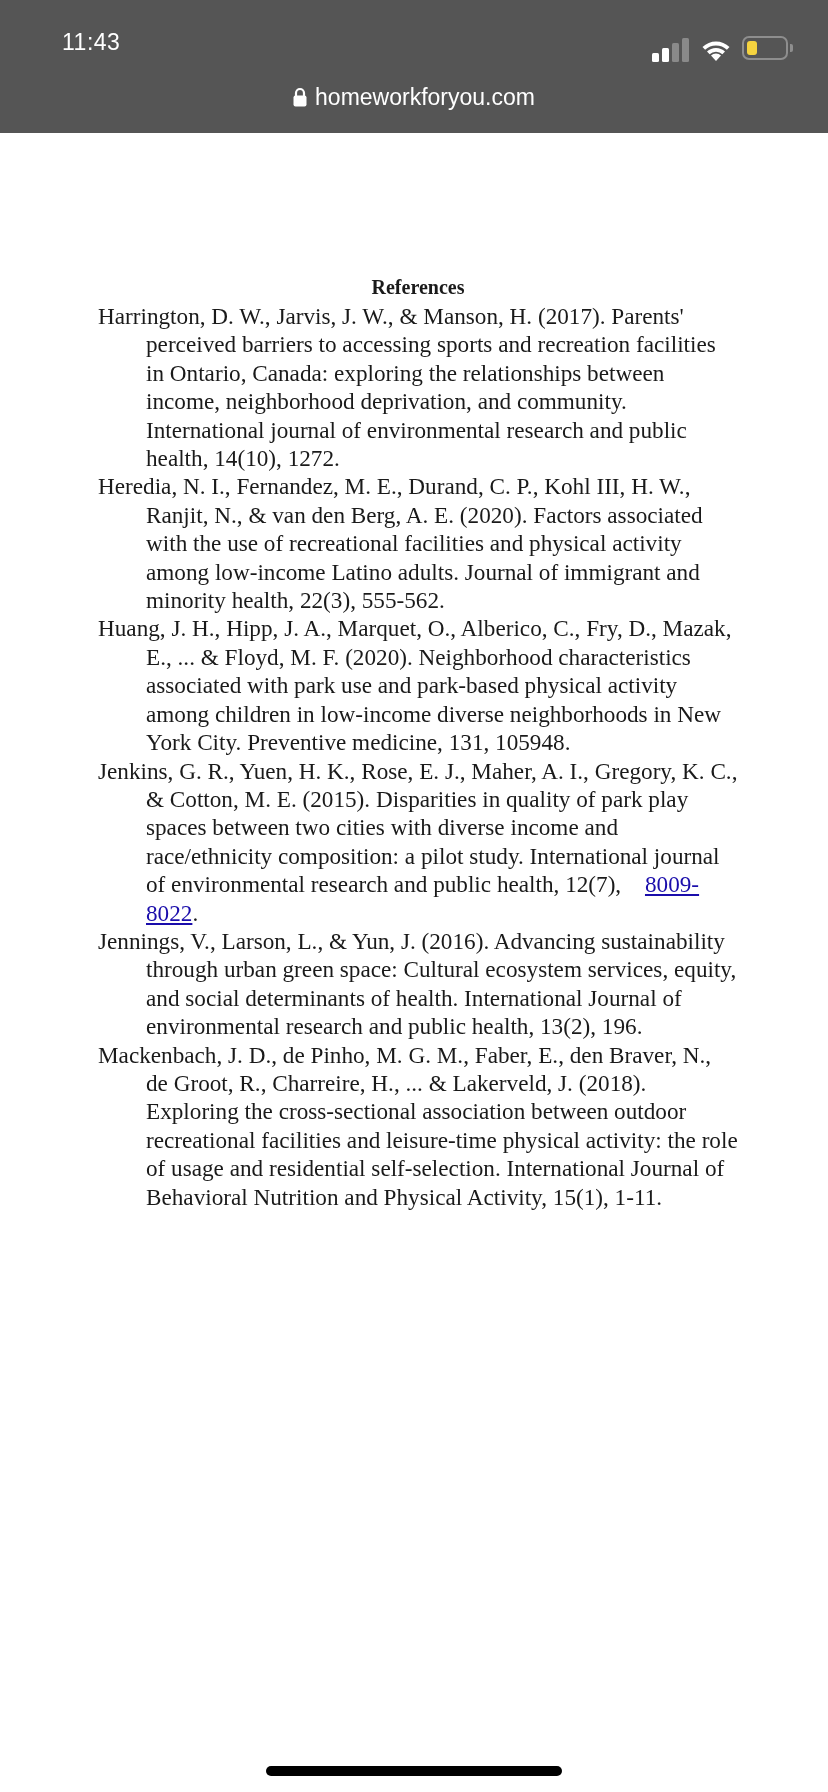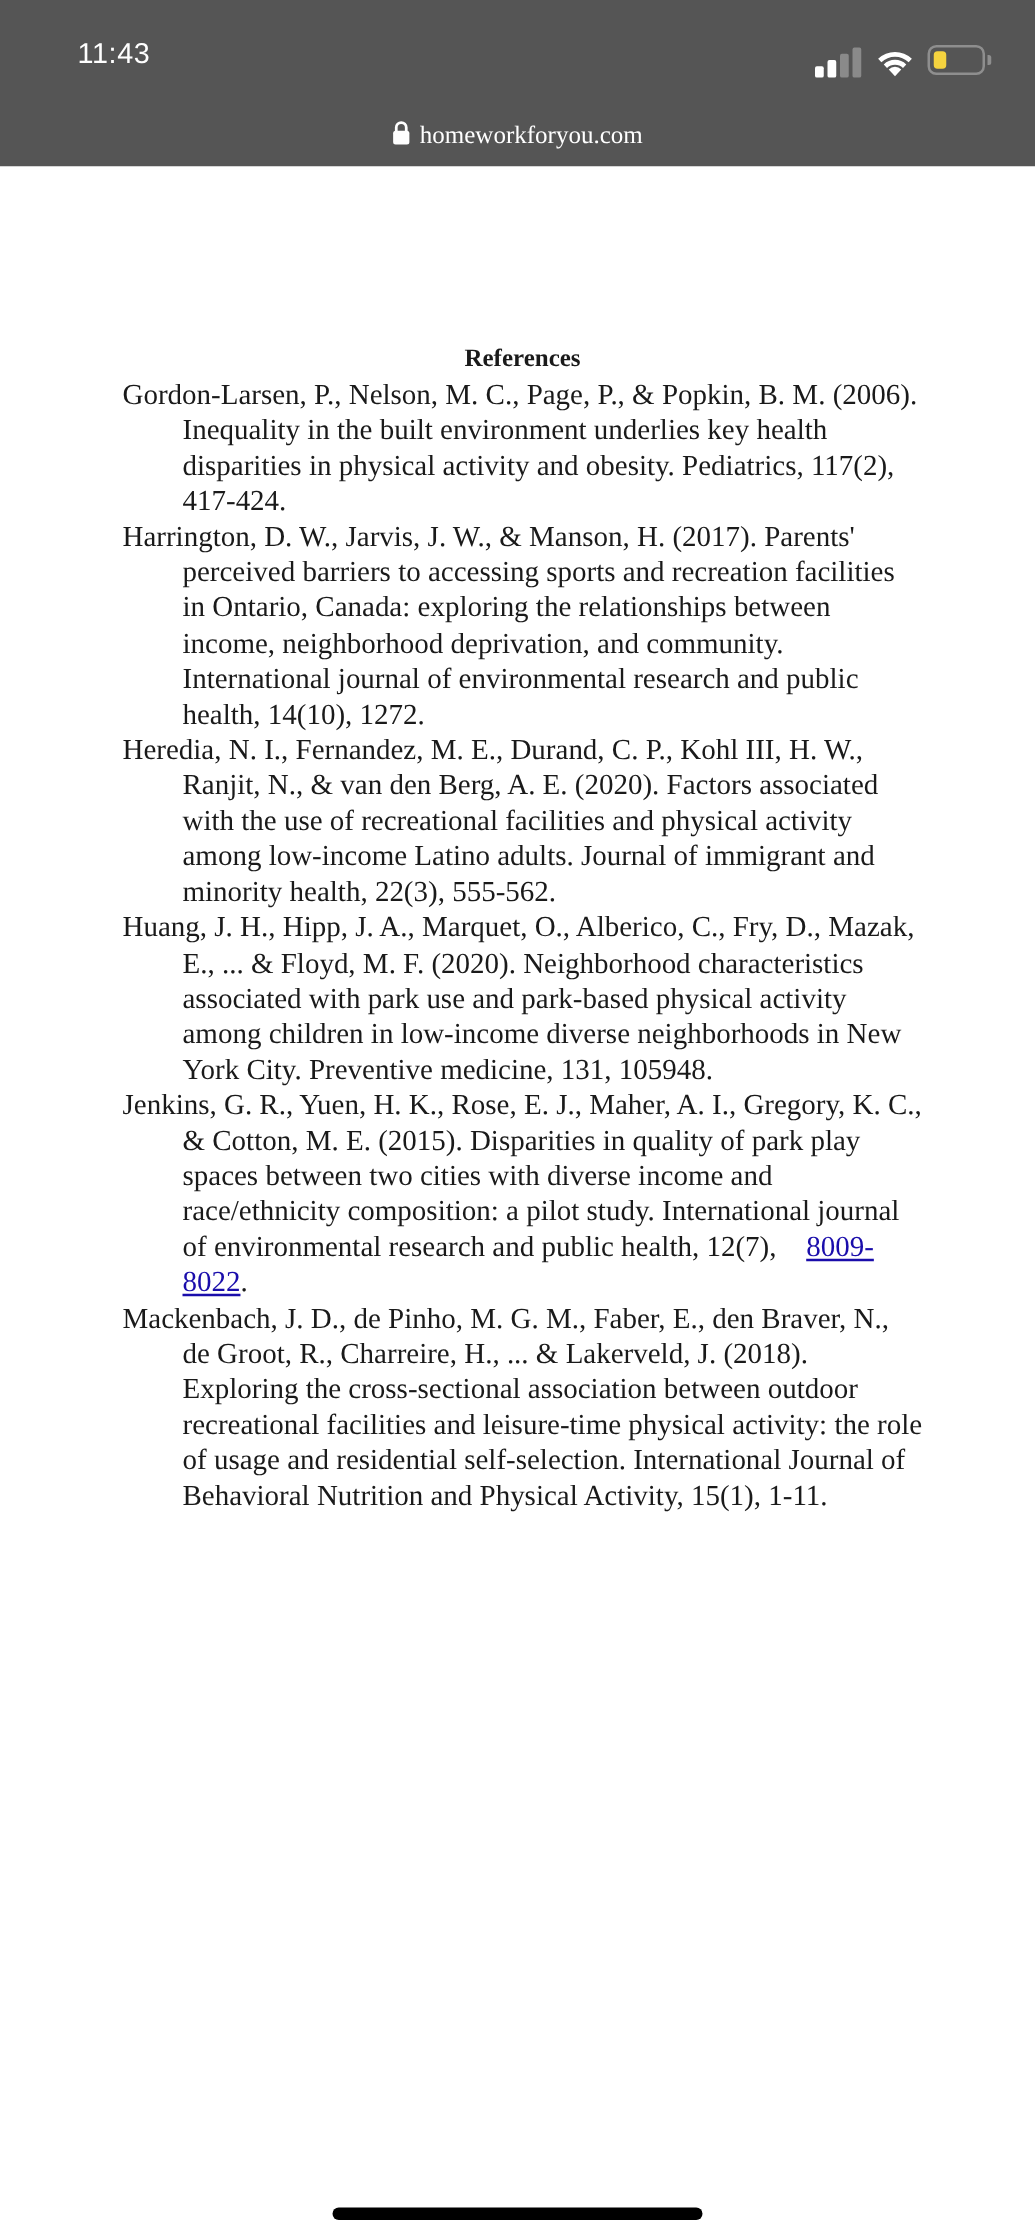--- a/index.html
+++ b/index.html
@@ -19,21 +19,21 @@
     .signal span { position: absolute; bottom: 0; width: 7px; border-radius: 1.5px; }
     .wifi { position: absolute; left: 50px; top: 2px; width: 32px; height: 24px; }
     .battery {
       position: absolute; left: 92px; top: 0px; width: 46px; height: 24px; border: 2px solid #8e8e8e;
       border-radius: 7px; box-sizing: border-box;
     }
     .battery-fill { position: absolute; left: 3px; top: 3px; width: 11px; height: 14px; background: #f5d33f; border-radius: 3px; }
     .battery-tip { position: absolute; left: 140px; top: 8px; width: 3px; height: 8px; background: #8e8e8e; border-radius: 0 2px 2px 0; }
     .url-bar {
       position: absolute; left: 0; top: 84px; width: 828px; text-align: center; color: #ffffff;
-      font-family: Liberation Serif, serif; font-size: 20px; margin-top: 12px;
+      font-family: Liberation Sans, sans-serif; font-size: 23px;
     }
     .lock-icon { display: inline-block; vertical-align: -2px; margin-right: 8px; }
 
     .doc { position: absolute; left: 98px; top: 272px; width: 640px; color: #1a1a1a; }
     .doc-title { text-align: center; font-weight: bold; font-size: 20px; line-height: 30px; margin-left: 0; width: 680px; margin-left: -20px;}
     .ref {
       font-size: 23.2px; line-height: 28.4px; padding-left: 48px; text-indent: -48px; margin: 0;
     }
     .ref a { color: #1a0dab; text-decoration: underline; margin-left: 18px; }
     .home-indicator {
@@ -70,22 +70,22 @@
         <path d="M3 9 V6 A4 4 0 0 1 11 6 V9" stroke="#fff" stroke-width="2.2" fill="none"></path>
         <rect x="0.5" y="8.5" width="13" height="11" rx="2" fill="#fff"></rect>
       </svg>
     </span><span>homeworkforyou.com</span>
   </div>
 </div>
 
 <div class="doc">
   <div class="doc-title">References</div>
   <div id="ref-list">
-    <p class="ref">Gordon-Larsen, P., Nelson, M. C., Page, P., &amp; Popkin, B. M. (2006). Inequality in the built environment underlies key health disparities in physical activity and obesity. Pediatrics, 117(2), 417-424.</p>
     <p class="ref">Harrington, D. W., Jarvis, J. W., &amp; Manson, H. (2017). Parents' perceived barriers to accessing sports and recreation facilities in Ontario, Canada: exploring the relationships between income, neighborhood deprivation, and community. International journal of environmental research and public health, 14(10), 1272.</p>
     <p class="ref">Heredia, N. I., Fernandez, M. E., Durand, C. P., Kohl III, H. W., Ranjit, N., &amp; van den Berg, A. E. (2020). Factors associated with the use of recreational facilities and physical activity among low-income Latino adults. Journal of immigrant and minority health, 22(3), 555-562.</p>
     <p class="ref">Huang, J. H., Hipp, J. A., Marquet, O., Alberico, C., Fry, D., Mazak, E., ... &amp; Floyd, M. F. (2020). Neighborhood characteristics associated with park use and park-based physical activity among children in low-income diverse neighborhoods in New York City. Preventive medicine, 131, 105948.</p>
     <p class="ref"><span>Jenkins, G. R., Yuen, H. K., Rose, E. J., Maher, A. I., Gregory, K. C., &amp; Cotton, M. E. (2015). Disparities in quality of park play spaces between two cities with diverse income and race/ethnicity composition: a pilot study. International journal of environmental research and public health, 12(7), </span><a href="#" style="color: rgb(26, 13, 171);">8009-8022</a><span>.</span></p>
+    <p class="ref">Jennings, V., Larson, L., &amp; Yun, J. (2016). Advancing sustainability through urban green space: Cultural ecosystem services, equity, and social determinants of health. International Journal of environmental research and public health, 13(2), 196.</p>
     <p class="ref">Mackenbach, J. D., de Pinho, M. G. M., Faber, E., den Braver, N., de Groot, R., Charreire, H., ... &amp; Lakerveld, J. (2018). Exploring the cross-sectional association between outdoor recreational facilities and leisure-time physical activity: the role of usage and residential self-selection. International Journal of Behavioral Nutrition and Physical Activity, 15(1), 1-11.</p>
   </div>
 </div>
 
 <div class="home-indicator"></div>
 
 </body></html>

